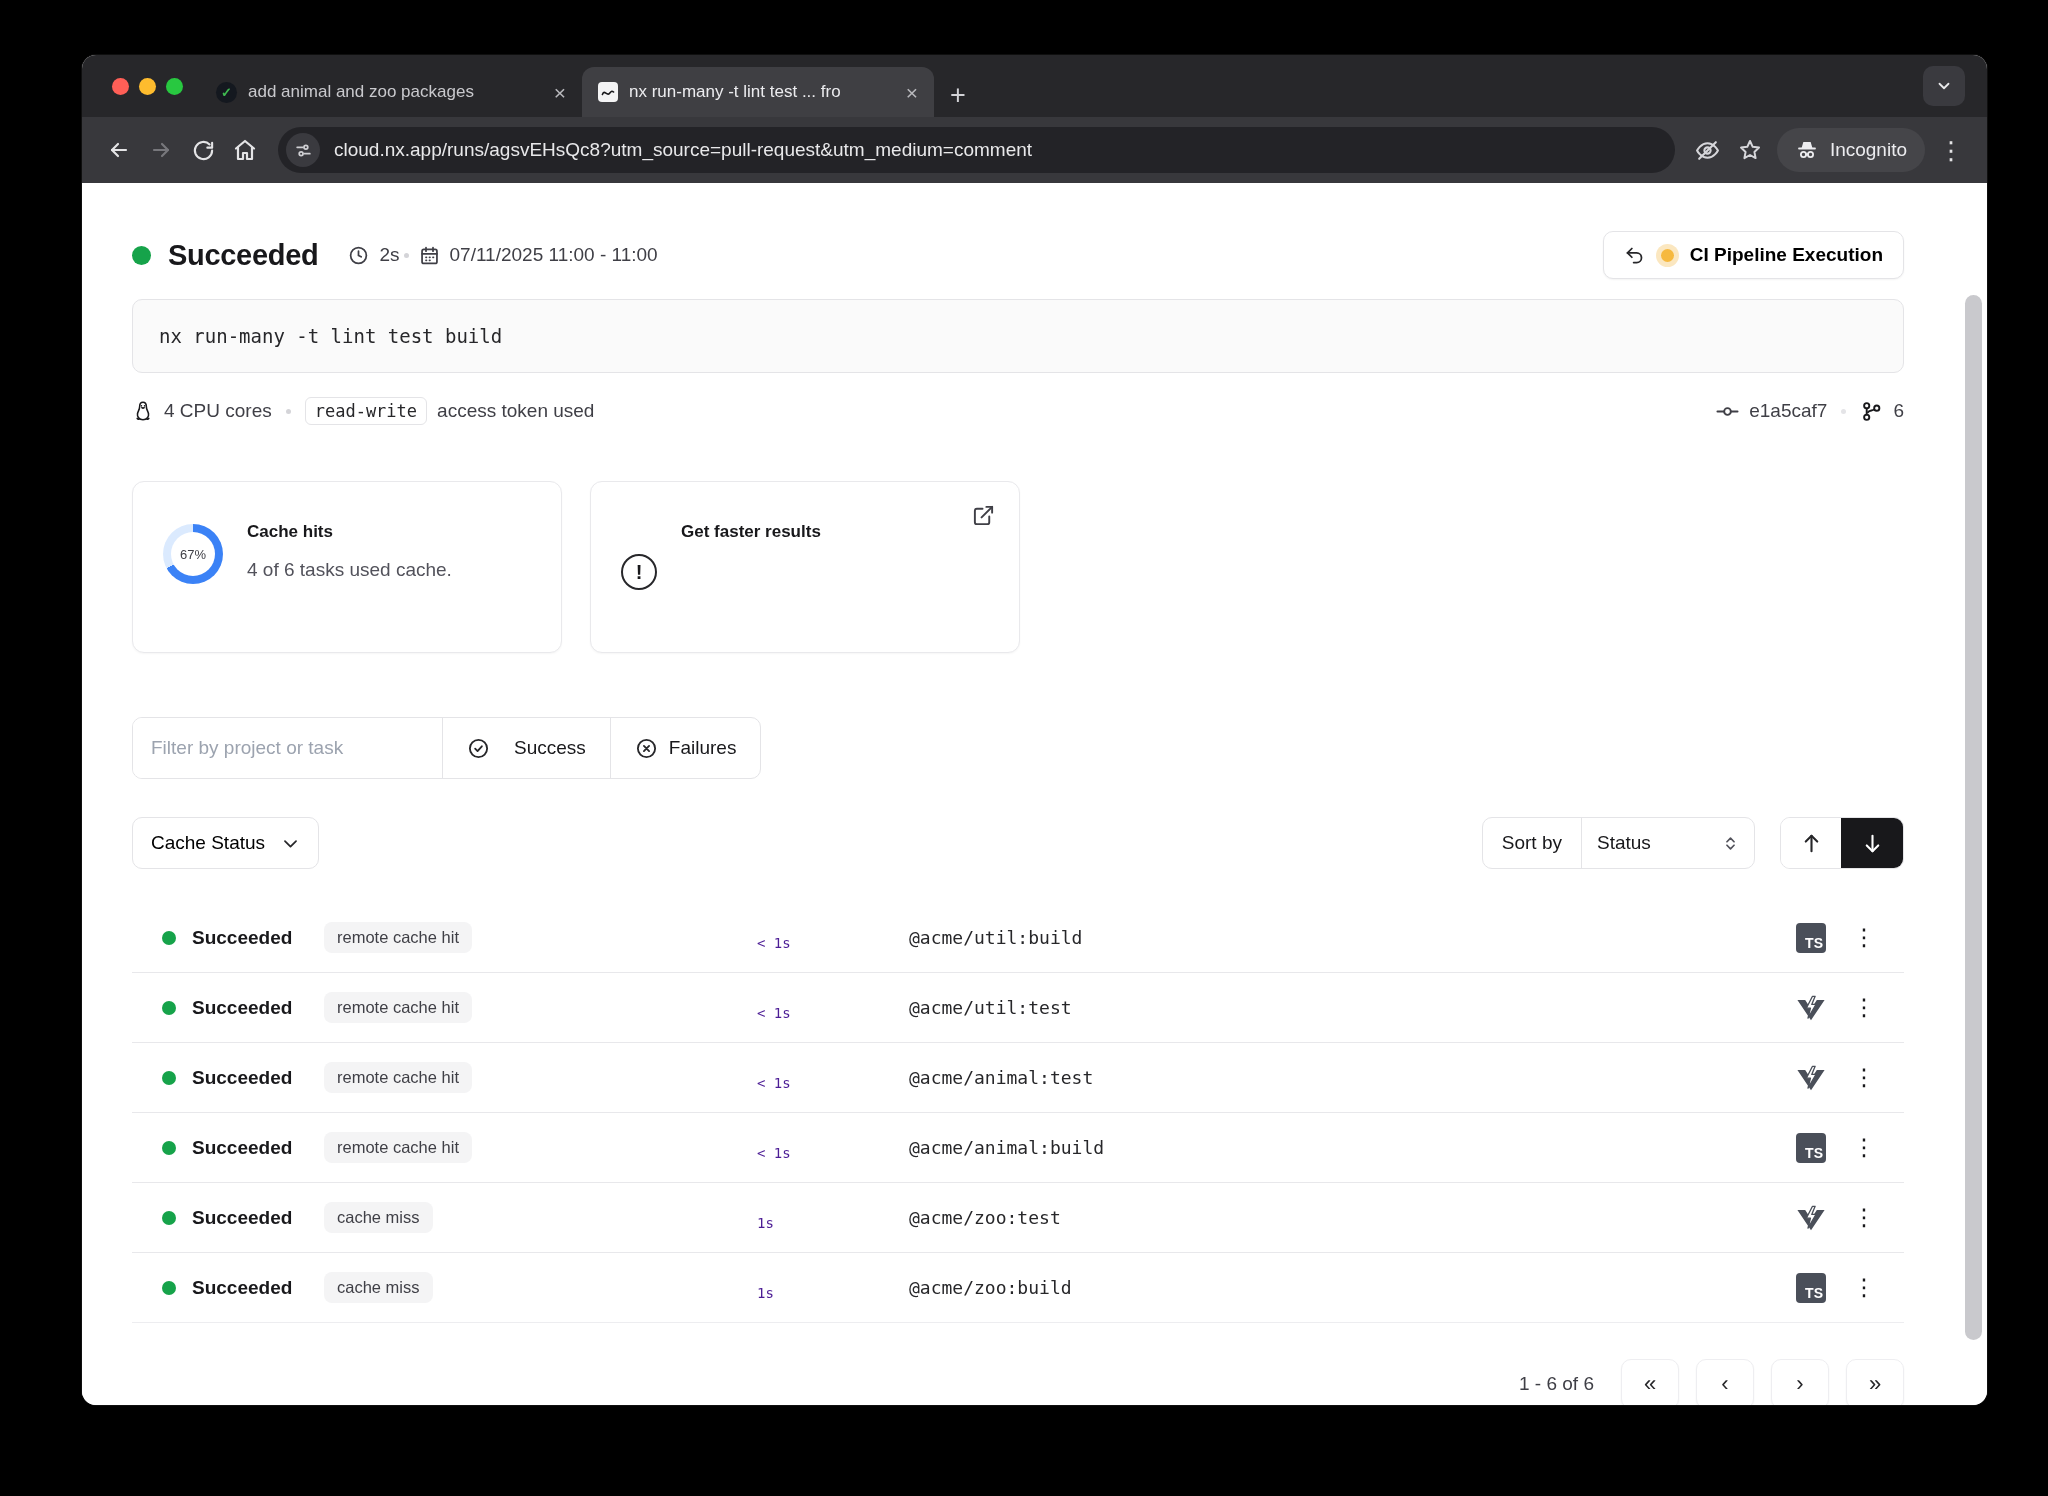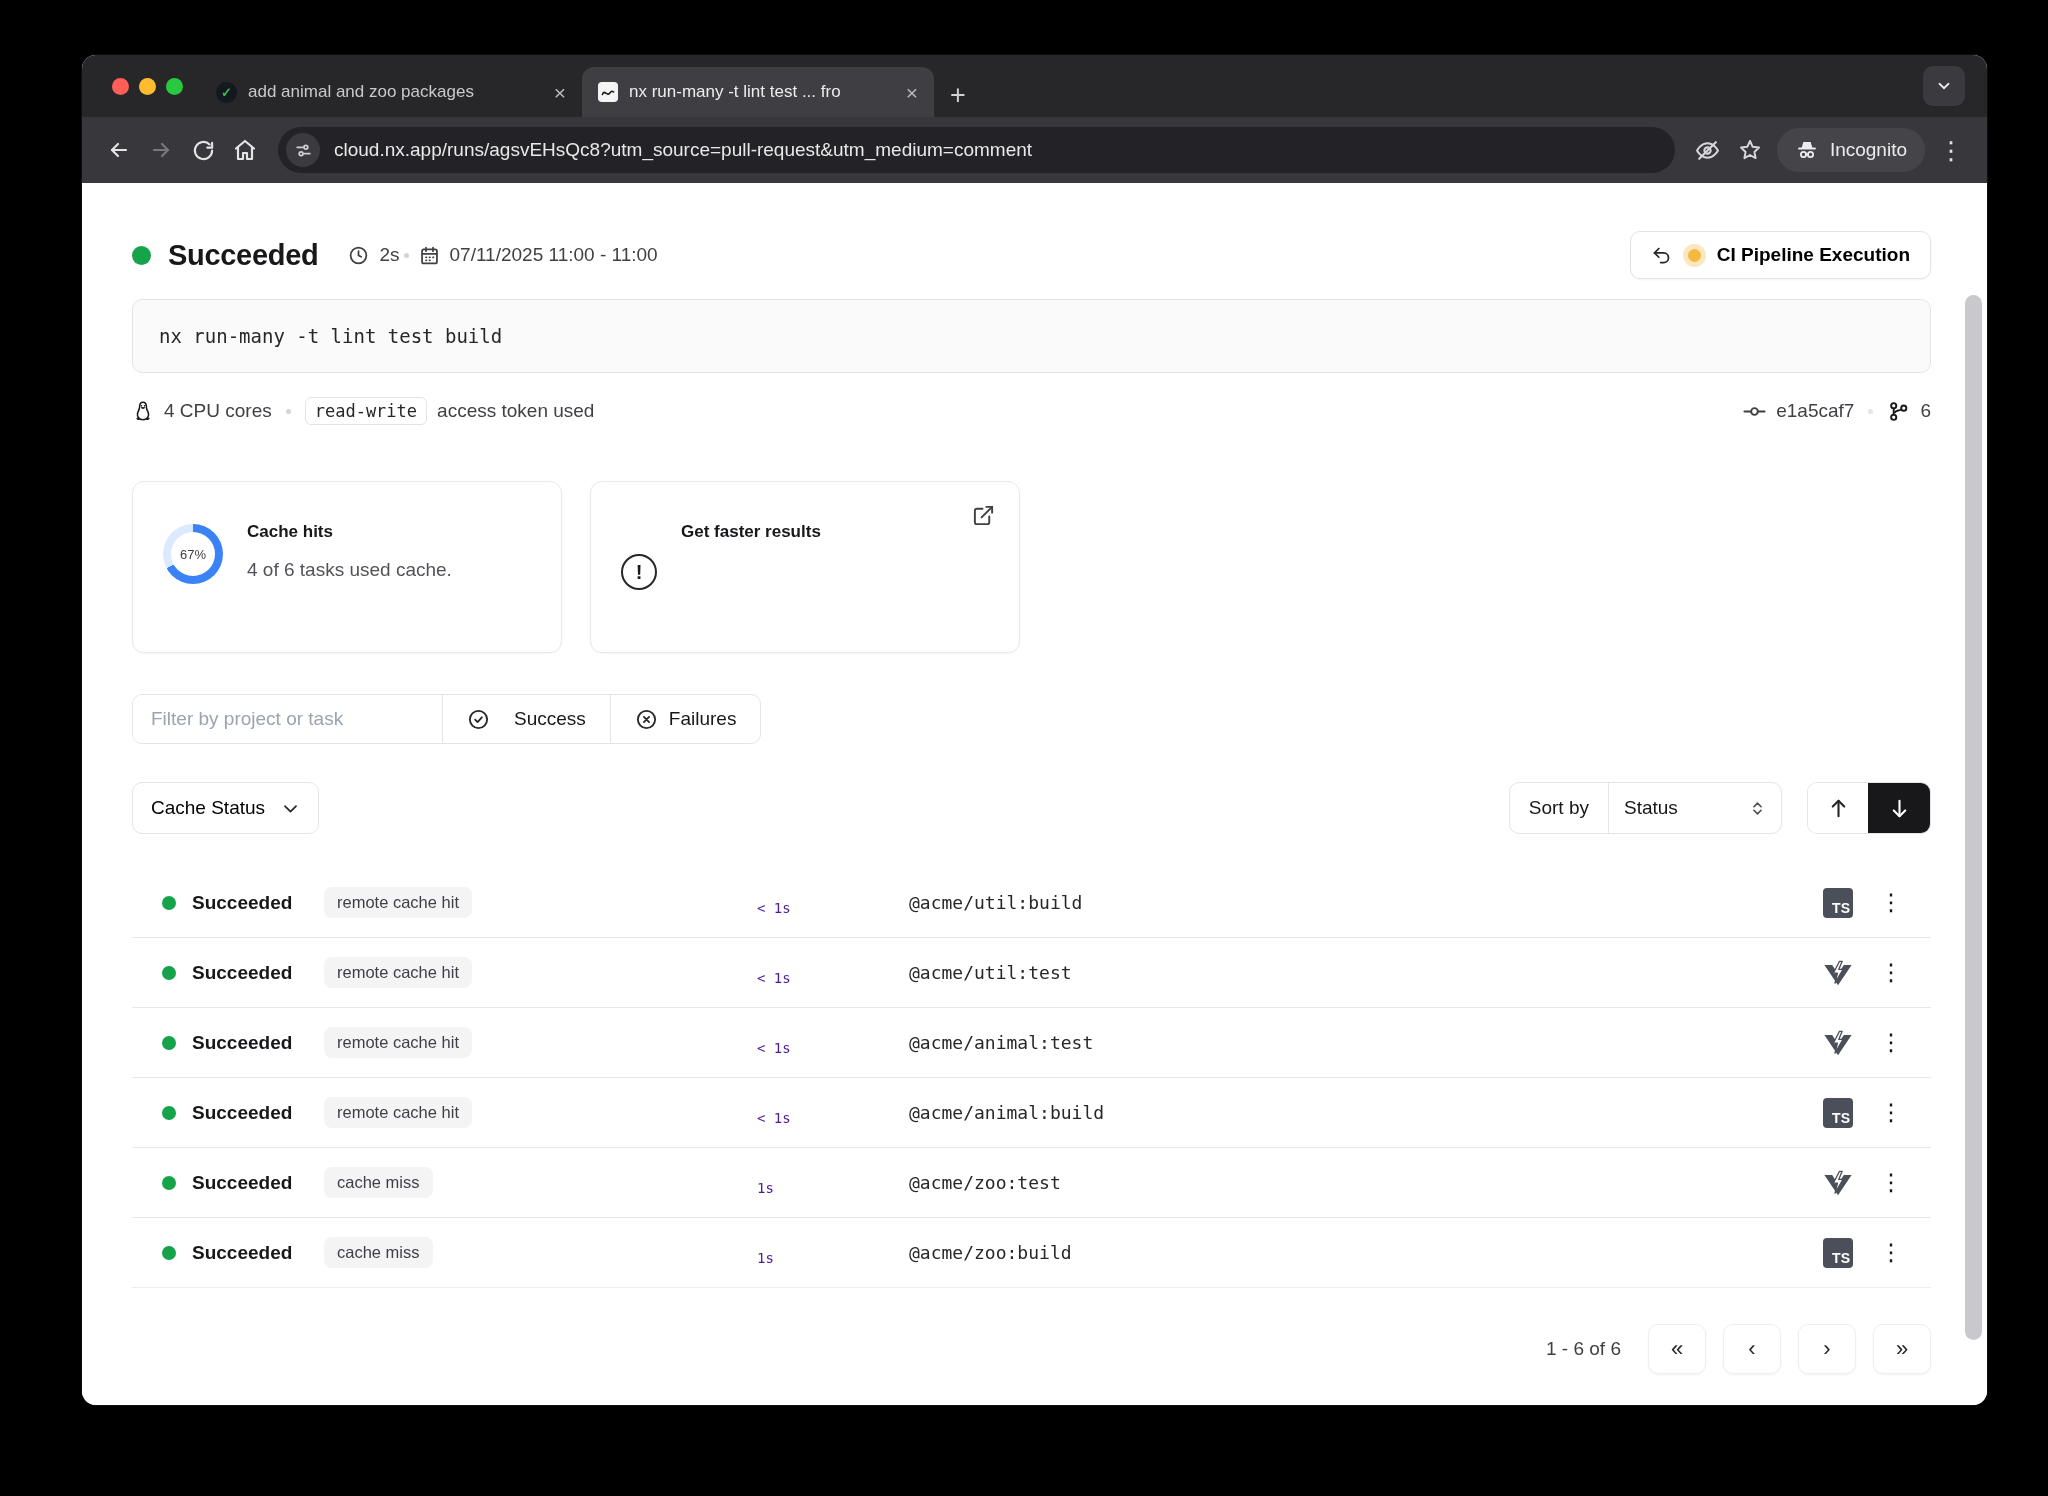--- a/index.html
+++ b/index.html
@@ -40,21 +40,21 @@
             align-items:center; gap:14px; padding:0 10px 0 8px; margin:0 12px; min-width:0; }
   .siteinfo { width:34px; height:34px; border-radius:50%; background:#3a3a3f; display:flex;
               align-items:center; justify-content:center; flex:none;}
   .url { color:#e8e8ea; font-size:19px; white-space:nowrap; overflow:hidden; }
   .incognito { height:44px; border-radius:22px; background:#454549; display:flex; align-items:center;
                gap:11px; padding:0 18px; color:#ececef; font-size:19px; font-weight:500; margin:0 6px; }
   .menu3 { width:40px; height:42px; display:flex; align-items:center; justify-content:center;
            color:#e4e4e6; font-size:25px; }
 
   
-  .content { position:relative; height:1222px; background:#fff; padding:0 56px 0 50px; color:#18181b; }
+  .content { position:relative; height:1222px; background:#fff; padding:0 83px 0 50px; color:#18181b; }
   .scrollthumb { position:absolute; right:5px; top:62px; width:17px; height:1045px;
                  background:#c9c9cd; border-radius:9px; }
 
   .runheader { margin-top:50px; display:flex; align-items:center; height:44px; }
   .status-dot { width:19px; height:19px; border-radius:50%; background:#16a34a; margin-right:17px; }
   .run-title { font-size:29px; font-weight:700; letter-spacing:-.3px; }
   .runmeta { display:flex; align-items:center; gap:10px; margin-left:30px; color:#3f3f46; font-size:19px; }
   .sepdot { width:5px; height:5px; border-radius:50%; background:#d4d4d8; margin:0 4px; }
   .pipeline-btn { margin-left:auto; height:48px; display:flex; align-items:center; gap:13px;
                   padding:0 20px; background:#fff; border:1px solid #e4e4e7; border-radius:10px;
@@ -79,21 +79,21 @@
                 background:#fff; display:flex; align-items:center; justify-content:center;
                 font-size:13px; color:#3f3f46; }
   .card-title { font-size:17px; font-weight:600; margin-bottom:10px; }
   .card-sub { font-size:19px; color:#52525b; line-height:1.85; }
   .excl { width:36px; height:36px; border-radius:50%; border:2.5px solid #27272a; flex:none;
           display:flex; align-items:center; justify-content:center; font-size:20px; font-weight:700;
           margin-top:32px; }
   .card2-text { max-width:250px; }
   .extlink { position:absolute; top:22px; right:24px; }
 
-  .filterrow { margin-top:41px; display:inline-flex; height:50px; border:1px solid #e4e4e7;
+  .filterrow { margin-top:64px; display:inline-flex; height:62px; border:1px solid #e4e4e7;
                border-radius:10px; overflow:hidden; background:#fff; }
   .filter-input { width:310px; border:none; outline:none; border-right:1px solid #e4e4e7;
                   padding:0 18px; font-size:19px; font-family:"Liberation Sans",sans-serif; color:#18181b; }
   .filter-input::placeholder { color:#9ca3af; }
   .filter-toggle { display:flex; align-items:center; gap:11px; padding:0 24px; font-size:19px; color:#18181b; }
   .filter-toggle.first { border-right:1px solid #e4e4e7;gap:24px; }
 
   .controlsrow { margin-top:38px; display:flex; align-items:center; }
   .cache-status { height:52px; display:flex; align-items:center; gap:16px; padding:0 18px;
                   border:1px solid #e4e4e7; border-radius:10px; background:#fff; font-size:19px; }

